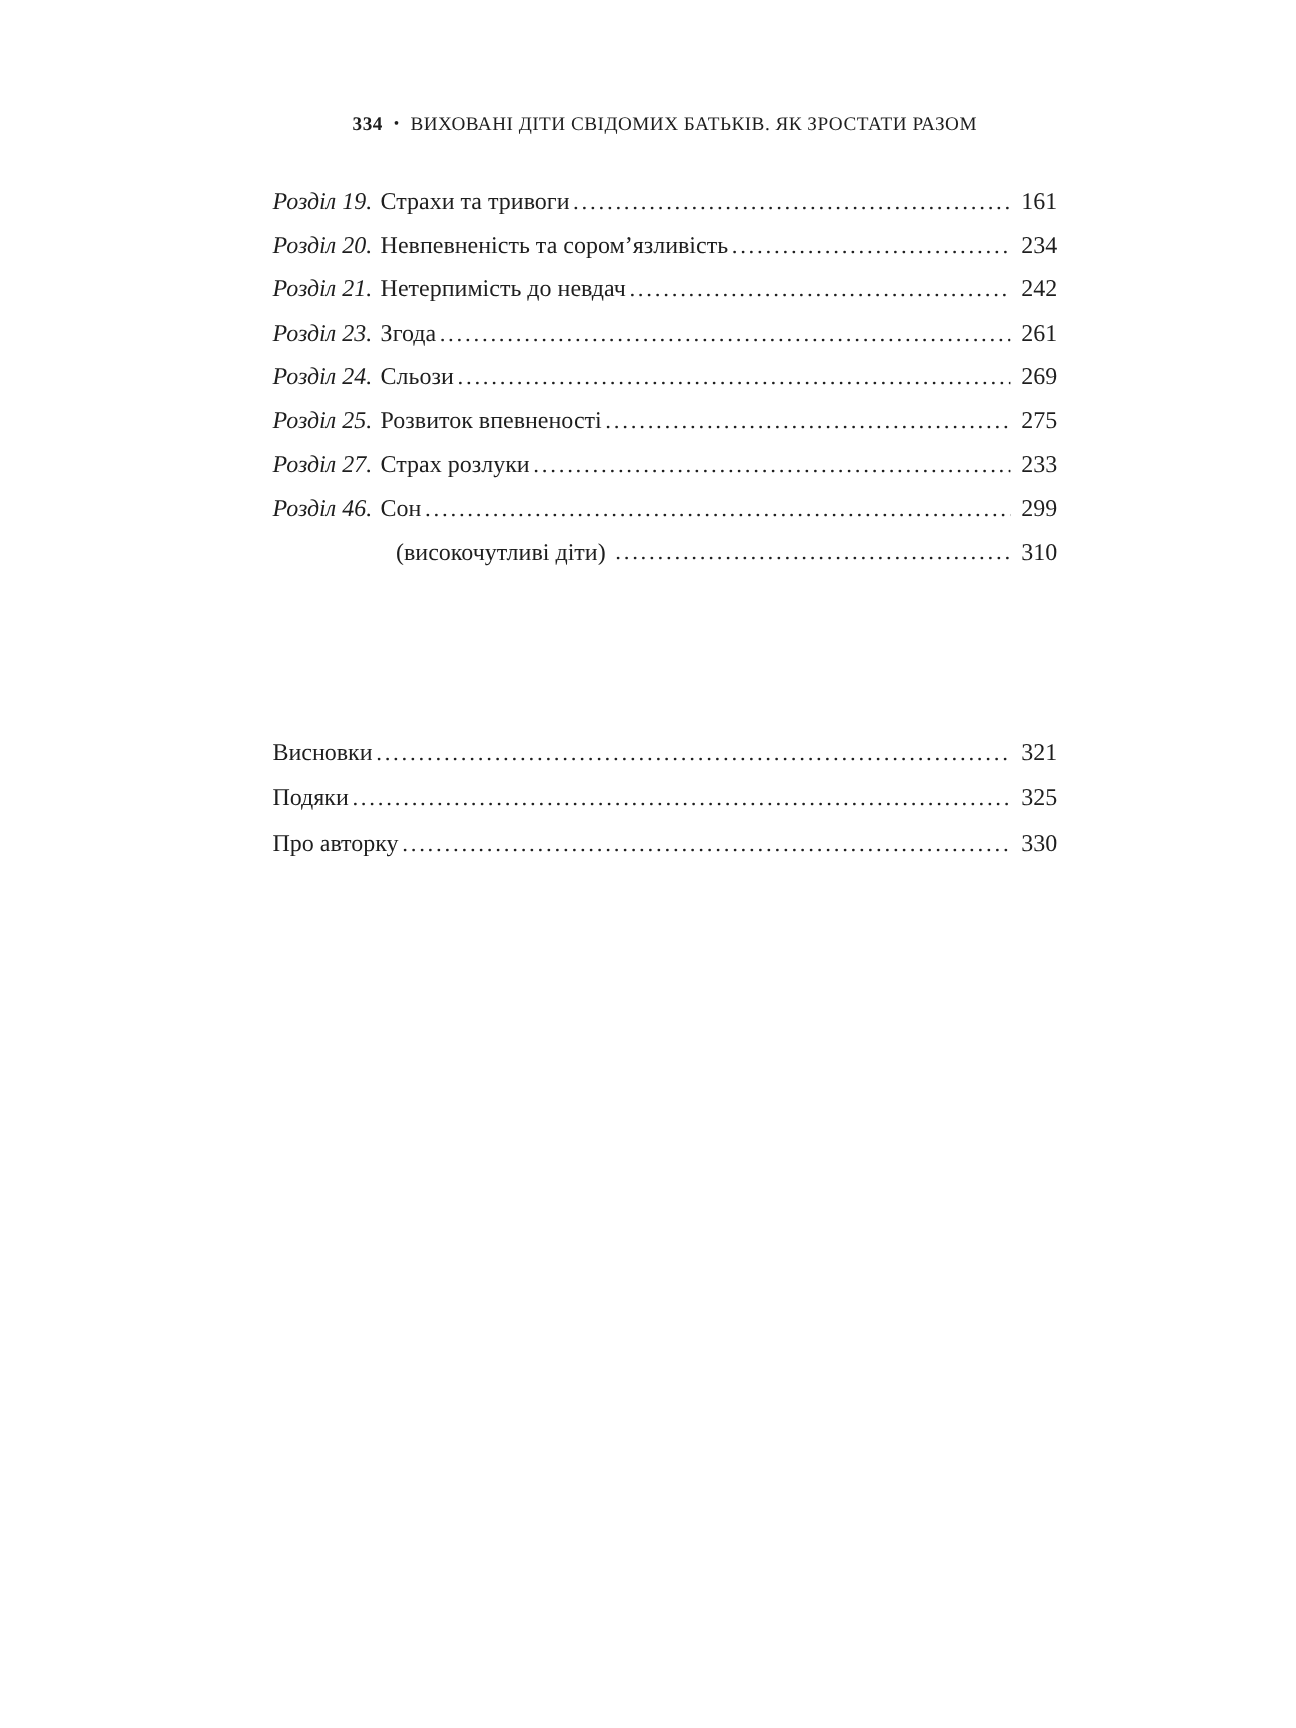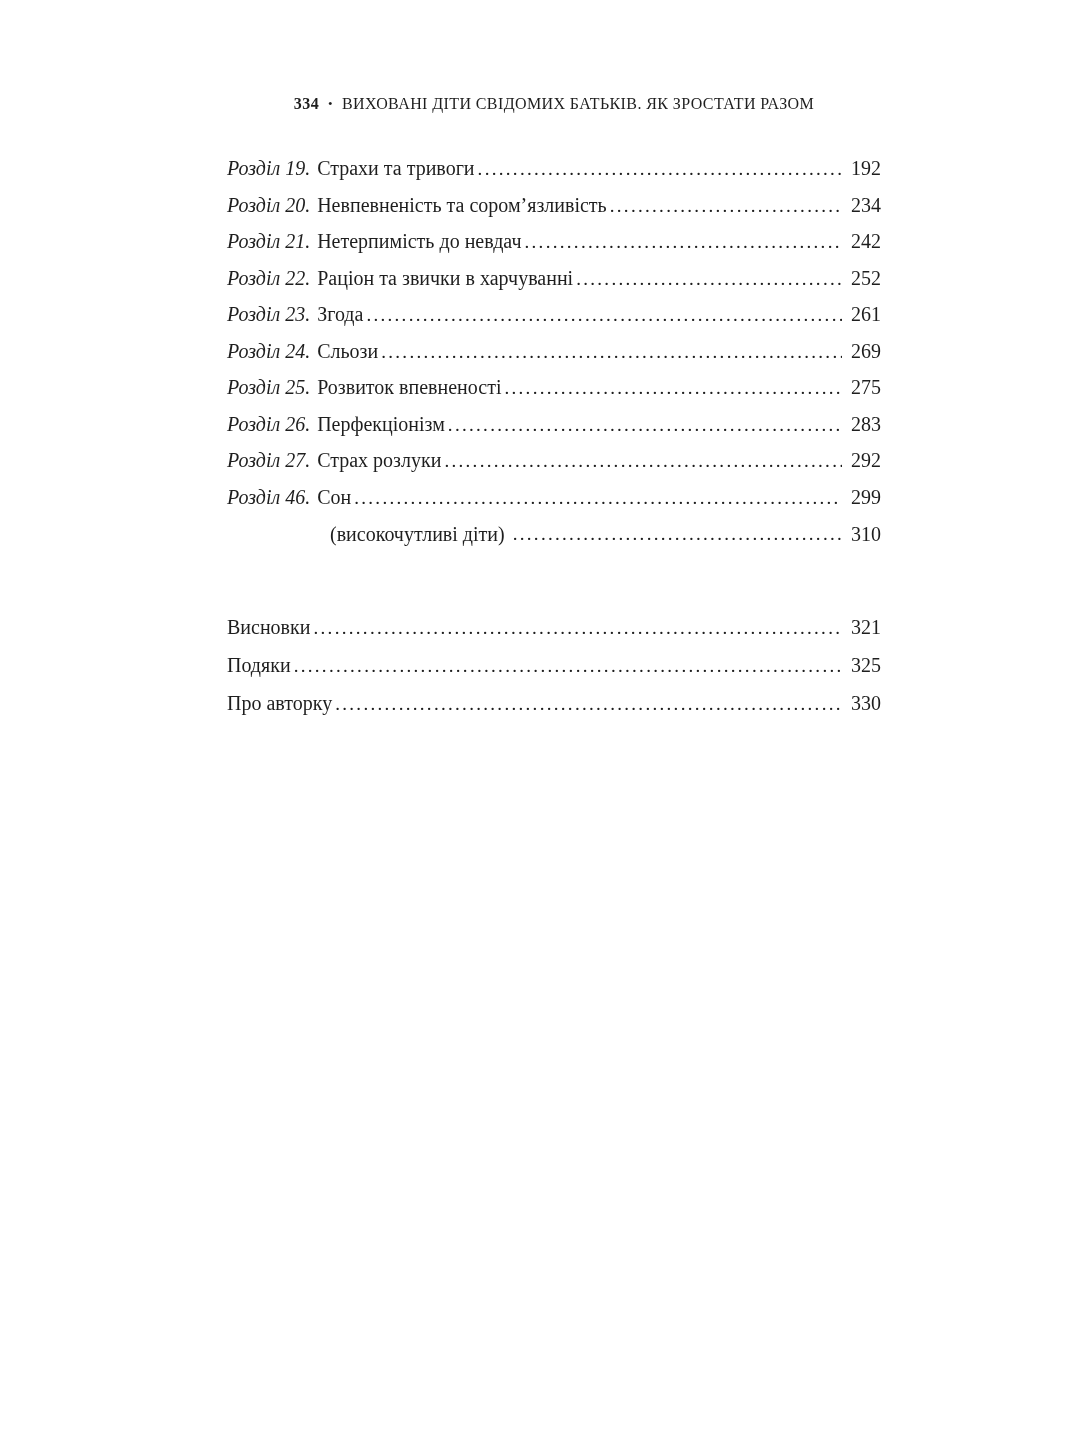--- a/index.html
+++ b/index.html
@@ -106,69 +106,57 @@
 
   <div class="running-header">
     <span class="folio">334</span><span class="sep">•</span><span class="running">ВИХОВАНІ ДІТИ СВІДОМИХ БАТЬКІВ. ЯК ЗРОСТАТИ РАЗОМ</span>
   </div>
 
   <div class="toc toc-chapters" id="toc-chapters">
       <div class="toc-row">
         <span class="prefix">Розділ 19.</span>
         <span class="entry-title">Страхи та тривоги</span>
         <span class="dots"></span>
-        <span class="pagenum"> 192</span>
+        <span class="pagenum"> 161</span>
       </div>
       <div class="toc-row">
         <span class="prefix">Розділ 20.</span>
         <span class="entry-title">Невпевненість та сором’язливість</span>
         <span class="dots"></span>
         <span class="pagenum"> 234</span>
       </div>
       <div class="toc-row">
         <span class="prefix">Розділ 21.</span>
         <span class="entry-title">Нетерпимість до невдач</span>
         <span class="dots"></span>
         <span class="pagenum"> 242</span>
-      </div>
-      <div class="toc-row">
-        <span class="prefix">Розділ 22.</span>
-        <span class="entry-title">Раціон та звички в харчуванні</span>
-        <span class="dots"></span>
-        <span class="pagenum"> 252</span>
       </div>
       <div class="toc-row">
         <span class="prefix">Розділ 23.</span>
         <span class="entry-title">Згода</span>
         <span class="dots"></span>
         <span class="pagenum"> 261</span>
       </div>
       <div class="toc-row">
         <span class="prefix">Розділ 24.</span>
         <span class="entry-title">Сльози</span>
         <span class="dots"></span>
         <span class="pagenum"> 269</span>
       </div>
       <div class="toc-row">
         <span class="prefix">Розділ 25.</span>
         <span class="entry-title">Розвиток впевненості</span>
         <span class="dots"></span>
         <span class="pagenum"> 275</span>
       </div>
       <div class="toc-row">
-        <span class="prefix">Розділ 26.</span>
-        <span class="entry-title">Перфекціонізм</span>
-        <span class="dots"></span>
-        <span class="pagenum"> 283</span>
-      </div>
-      <div class="toc-row">
         <span class="prefix">Розділ 27.</span>
         <span class="entry-title">Страх розлуки</span>
         <span class="dots"></span>
-        <span class="pagenum"> 292</span>
+        <span class="pagenum"> 233</span>
       </div>
       <div class="toc-row">
         <span class="prefix">Розділ 46.</span>
         <span class="entry-title">Сон</span>
         <span class="dots"></span>
         <span class="pagenum"> 299</span>
       </div>
       <div class="toc-row multi">
         <div class="line2">
           <span class="entry-title">(високочутливі діти) </span>

